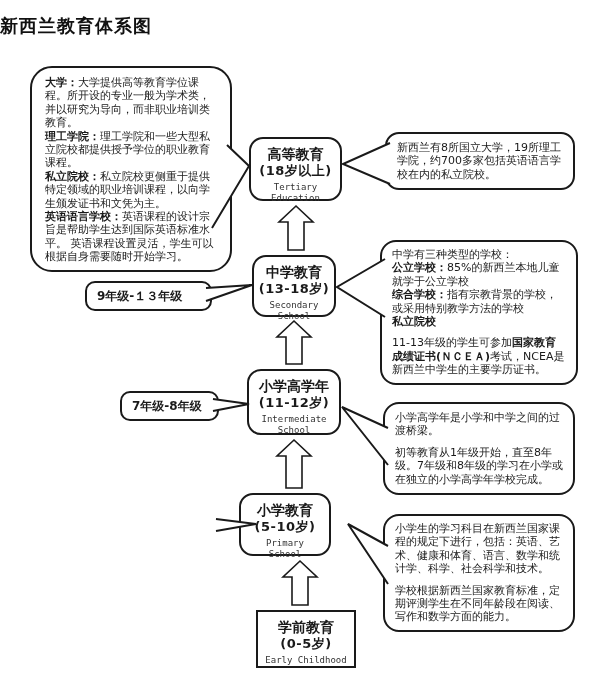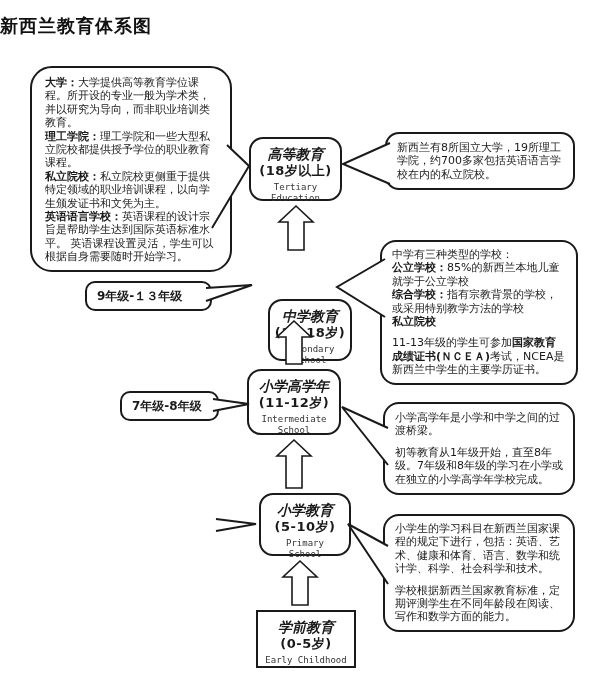--- a/index.html
+++ b/index.html
@@ -15,21 +15,21 @@
     position:absolute;left:0;top:14px;width:600px;
     font-size:18px;font-weight:bold;
     letter-spacing:1px;margin:0;color:#111;
   }
   
   .node{
     position:absolute;box-sizing:border-box;
     border:2px solid #1a1a1a;border-radius:14px;background:#fff;
     text-align:center;padding-top:6px;z-index:1;
   }
-  .node .cn{font-size:14px;font-weight:bold;line-height:1.3;font-style:italic;}
+  .node .cn{font-size:14px;font-weight:bold;line-height:1.3;}
   .node .age{font-size:13px;font-weight:bold;line-height:1.3;letter-spacing:0.5px;}
   .node .en{
     font-family:"DejaVu Sans Mono","Liberation Mono",monospace;
     font-size:9px;line-height:1.18;color:#333;white-space:pre-line;margin-top:2px;
   }
   
   .bubble{
     position:absolute;box-sizing:border-box;
     border:2px solid #1a1a1a;border-radius:16px;background:#fff;
     font-size:11px;line-height:1.22;z-index:1;
@@ -43,23 +43,23 @@
     display:flex;align-items:center;
   }
   .g9{left:85px;top:281px;width:127px;height:30px;}
   .g7{left:120px;top:391px;width:99px;height:30px;}
   .g1{left:125px;top:512px;width:97px;height:30px;}
   .note-tertiary{left:385px;top:132px;width:190px;border-radius:14px;padding:7px 10px;}
   .note-secondary{left:380px;top:240px;width:198px;padding:6px 10px;}
   .note-intermediate{left:383px;top:402px;width:192px;padding:7px 10px;}
   .note-primary{left:383px;top:514px;width:192px;padding:6px 10px;}
   .n-tertiary{left:249px;top:137px;width:93px;height:64px;}
-  .n-secondary{left:268px;top:255px;width:84px;height:62px;margin-top:44px;}
+  .n-secondary{left:252px;top:255px;width:84px;height:62px;}
   .n-intermediate{left:247px;top:369px;width:94px;height:66px;}
-  .n-primary{left:259px;top:493px;width:92px;height:63px;}
+  .n-primary{left:239px;top:493px;width:92px;height:63px;}
   .n-early{left:256px;top:610px;width:100px;height:58px;border-radius:0;}
   svg.overlay{
     position:absolute;left:0;top:0;width:600px;height:691px;
     z-index:2;pointer-events:none;
   }
 </style>
 </head>
 <body>
 
 <div class="stage">

